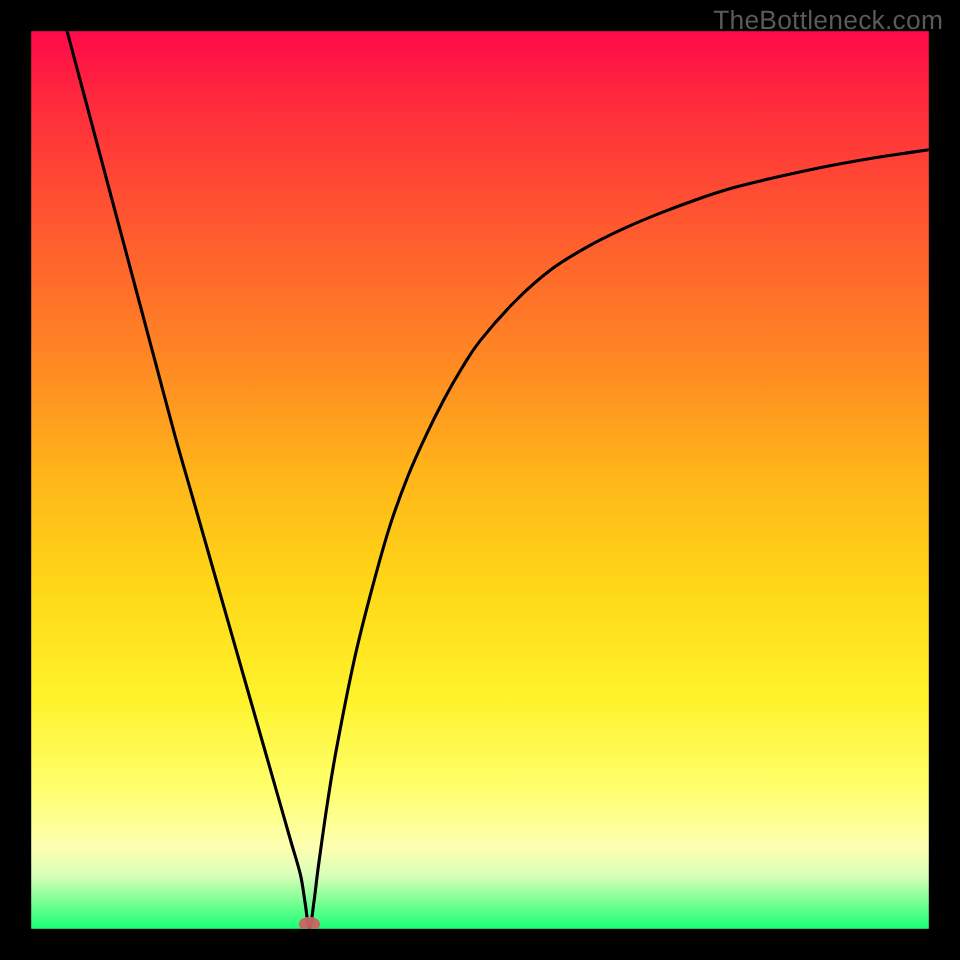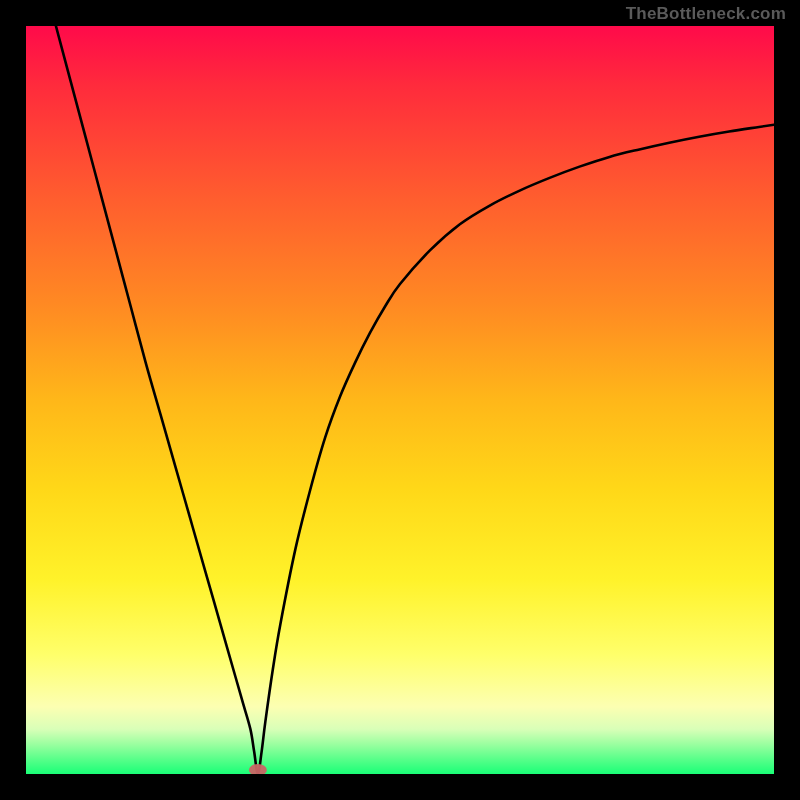--- a/index.html
+++ b/index.html
@@ -47,23 +47,23 @@
   .plot-area svg {
     position: absolute;
     left: 0;
     top: 0;
   }
   .watermark {
     position: absolute;
     top: 4px;
     right: 14px;
     color: #5a5a5a;
-    font-size: 17px;
+    font-size: 22px;
     letter-spacing: 0.2px;
-    font-weight: 700;
+    font-weight: 400;
     user-select: none;
   }
 </style>
 </head>
 <body>
 
 <div class="frame">
 
   <div class="plot-area">
     <svg id="chart-svg" width="748" height="748" viewBox="0 0 748 748">

